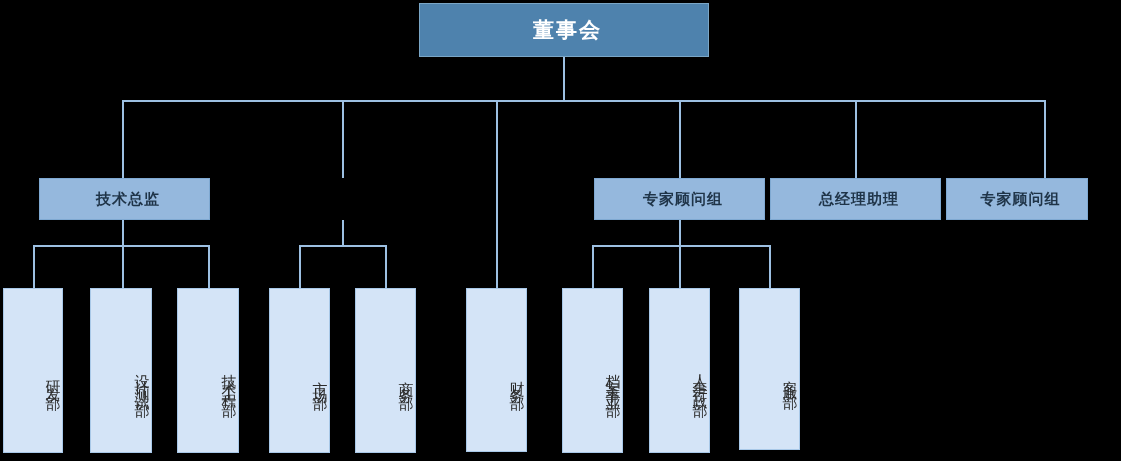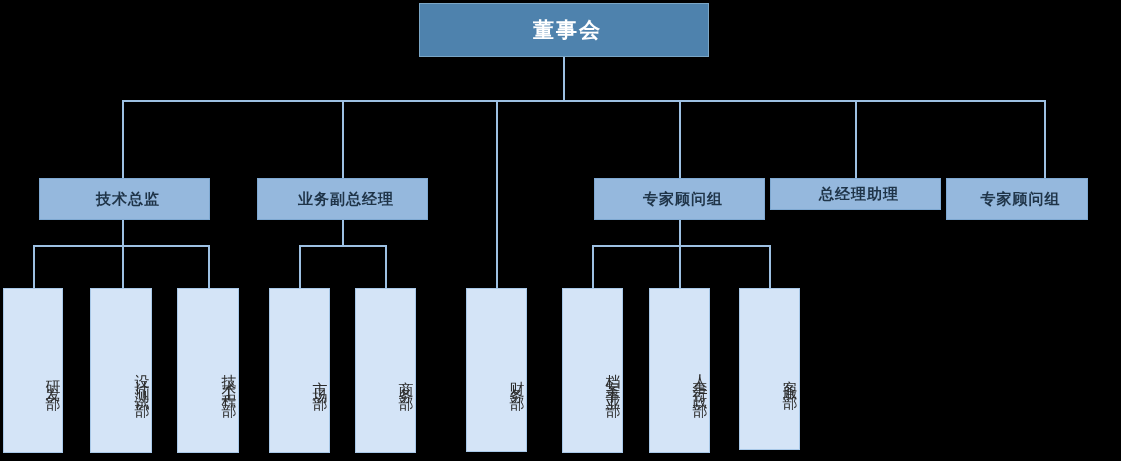--- a/index.html
+++ b/index.html
@@ -83,29 +83,26 @@
   <div class="conn conn-v" style="left:122px; top:100px; height:78px;"></div>
   <div class="conn conn-v" style="left:342px; top:100px; height:78px;"></div>
   <div class="conn conn-v" style="left:679px; top:100px; height:78px;"></div>
   <div class="conn conn-v" style="left:855px; top:100px; height:78px;"></div>
   <div class="conn conn-v" style="left:1044px; top:100px; height:78px;"></div>
 
   <div class="node node-l2" style="left:39px; top:178px; width:171px; height:42px;text-align:right;">
     <span>技术总监</span>
   </div>
 
-  <div class="node node-l2" style="left:257px; top:178px; width:171px; height:42px;">
-    <span>业务副总经理</span>
-  </div>
 
   <div class="node node-l2" style="left:594px; top:178px; width:171px; height:42px;">
     <span>专家顾问组</span>
   </div>
 
-  <div class="node node-l2" style="left:770px; top:178px; width:171px; height:32px;">
+  <div class="node node-l2" style="left:770px; top:178px; width:171px; height:42px;">
     <span>总经理助理</span>
   </div>
 
   <div class="node node-l2" style="left:946px; top:178px; width:142px; height:42px;">
     <span>专家顾问组</span>
   </div>
 
   <div class="conn conn-v" style="left:122px; top:220px; height:26px;"></div>
   <div class="conn conn-h" style="left:33px; top:245px; width:177px;"></div>
   <div class="conn conn-v" style="left:33px; top:245px; height:43px;"></div>

